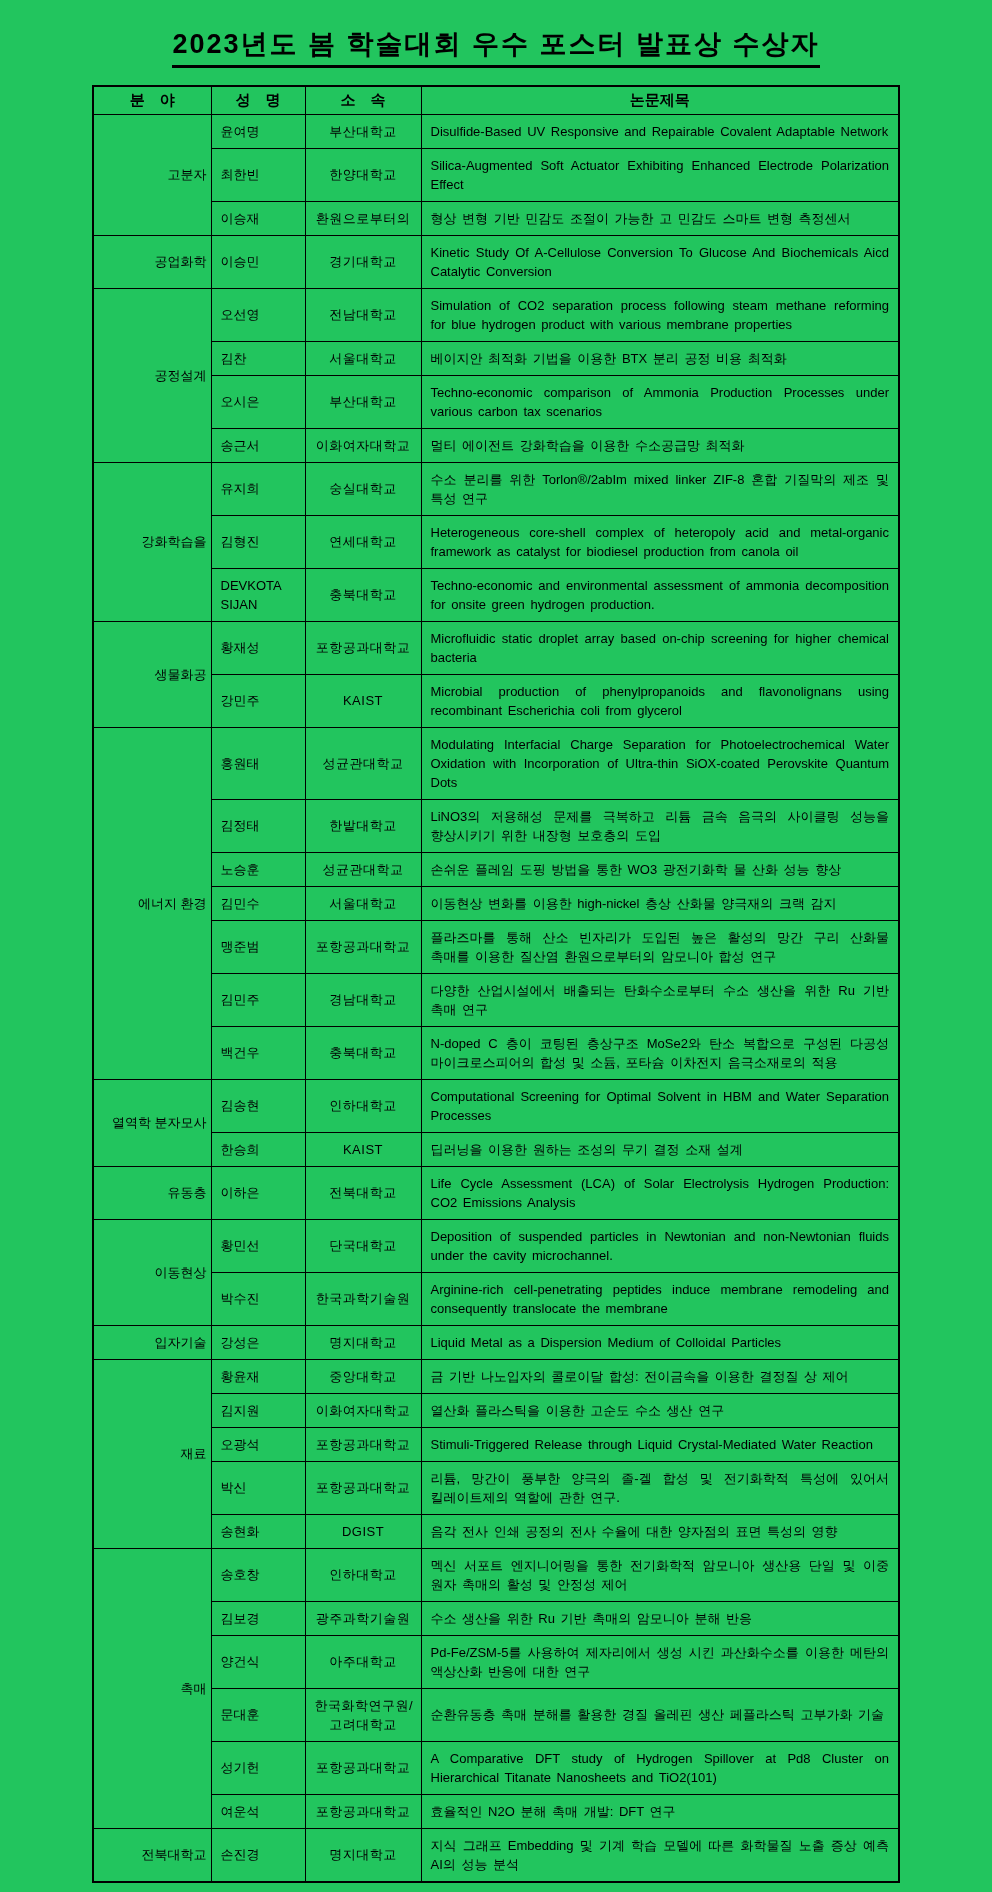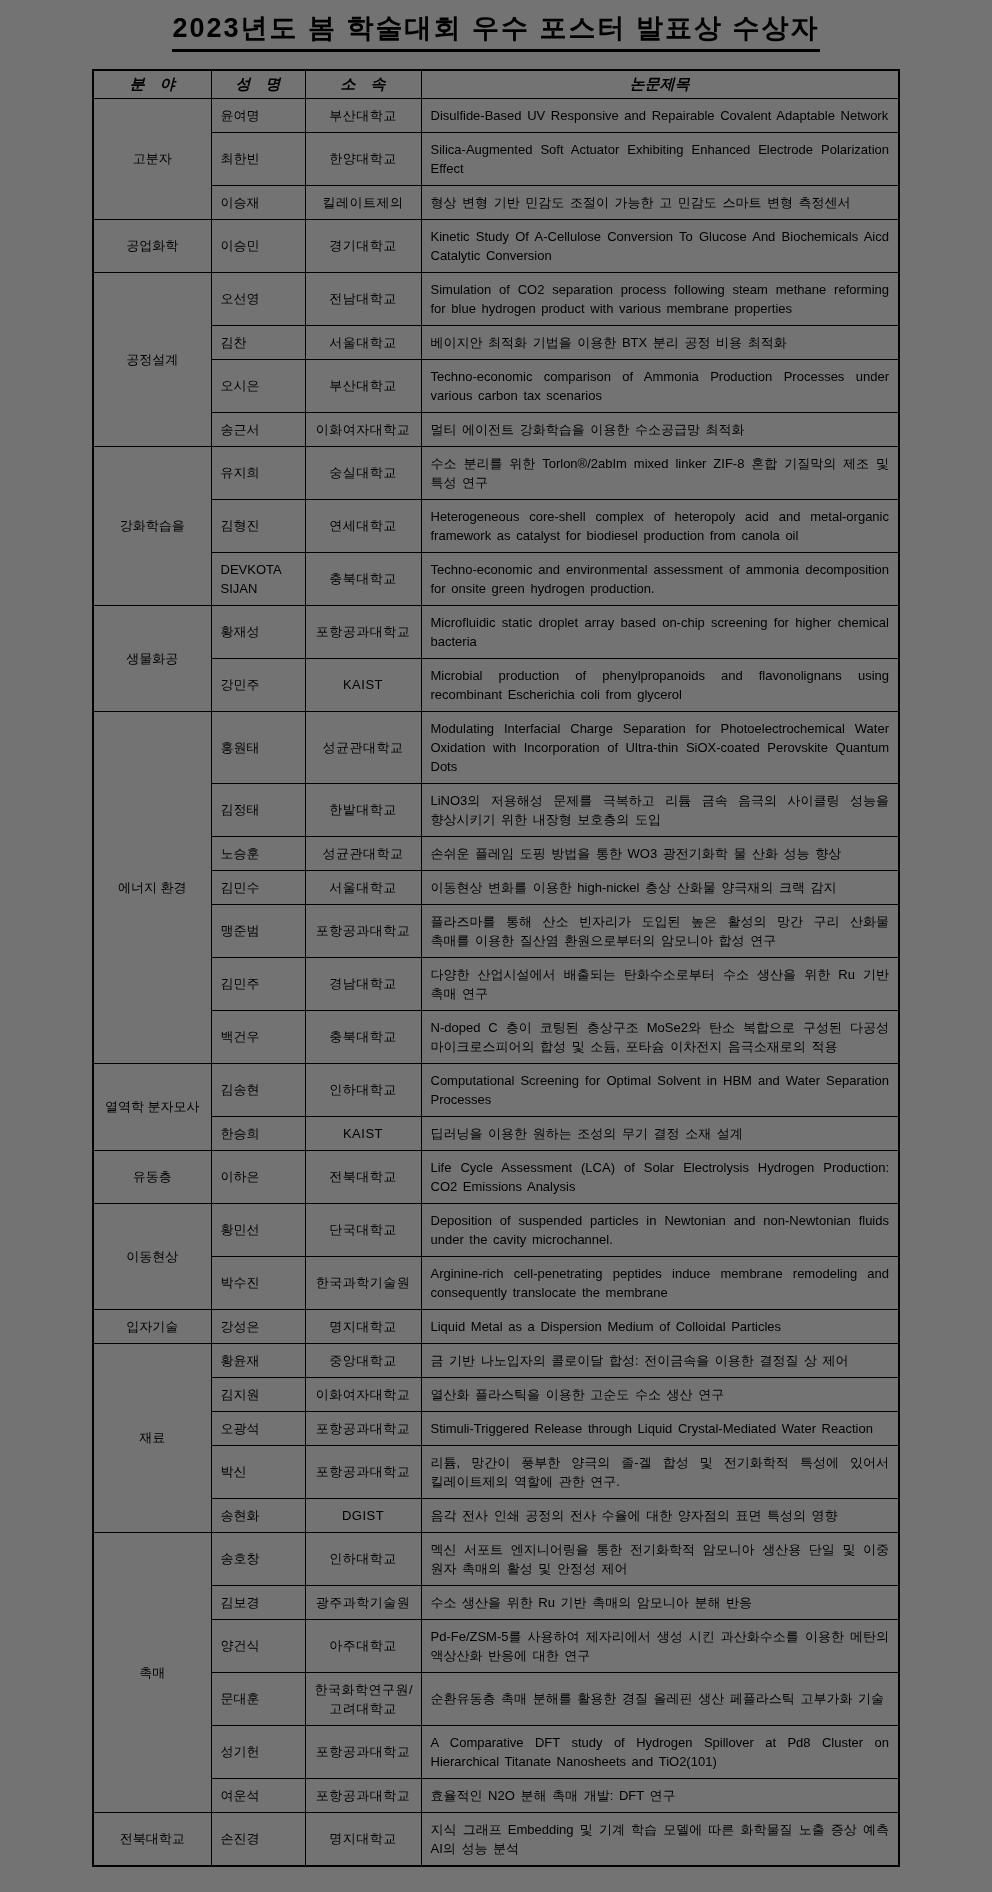--- a/index.html
+++ b/index.html
@@ -7,22 +7,22 @@
     padding: 0;
     background: #ffffff;
     color: #000000;
     font-family: "Liberation Sans", "DejaVu Sans", sans-serif;
   }
   .page {
     position: relative;
     width: 992px;
     height: 1892px;
     box-sizing: border-box;
-    background: #737373;
-    padding-top: 12px;
+    background: #22c55e;
+    padding-top: 28px;
     overflow: hidden;
   }
   .doc-title {
     margin: 0 0 17px 0;
     text-align: center;
     font-size: 27px;
     font-weight: bold;
     letter-spacing: 2px;
     line-height: 1.25;
   }
@@ -44,29 +44,28 @@
     vertical-align: middle;
     box-sizing: border-box;
     word-break: keep-all;
   }
   .awards-table th {
     font-size: 15px;
     font-weight: bold;
     text-align: center;
     padding: 4px 2px;
     height: 28px;
-    font-style: italic;
   }
   .awards-table td {
     font-size: 13px;
     line-height: 19px;
     padding: 7px 9px;
   }
   td.col-field {
-    text-align: center;
+    text-align: right;
     padding: 7px 4px;
   }
   td.col-name {
     text-align: left;
   }
   td.col-affil {
     text-align: center;
     letter-spacing: 0.5px;
   }
   td.col-title {
@@ -102,21 +101,21 @@
           <td class="col-affil">부산대학교</td>
           <td class="col-title">Disulfide-Based UV Responsive and Repairable Covalent Adaptable Network</td>
         </tr>
         <tr>
           <td class="col-name">최한빈</td>
           <td class="col-affil">한양대학교</td>
           <td class="col-title">Silica-Augmented Soft Actuator Exhibiting Enhanced Electrode Polarization Effect</td>
         </tr>
         <tr>
           <td class="col-name">이승재</td>
-          <td class="col-affil">킬레이트제의</td>
+          <td class="col-affil">환원으로부터의</td>
           <td class="col-title">형상 변형 기반 민감도 조절이 가능한 고 민감도 스마트 변형 측정센서</td>
         </tr>
         <tr>
           <td rowspan="1" class="col-field">공업화학</td>
           <td class="col-name">이승민</td>
           <td class="col-affil">경기대학교</td>
           <td class="col-title">Kinetic Study Of A-Cellulose Conversion To Glucose And Biochemicals Aicd Catalytic Conversion</td>
         </tr>
         <tr>
           <td rowspan="4" class="col-field">공정설계</td>

